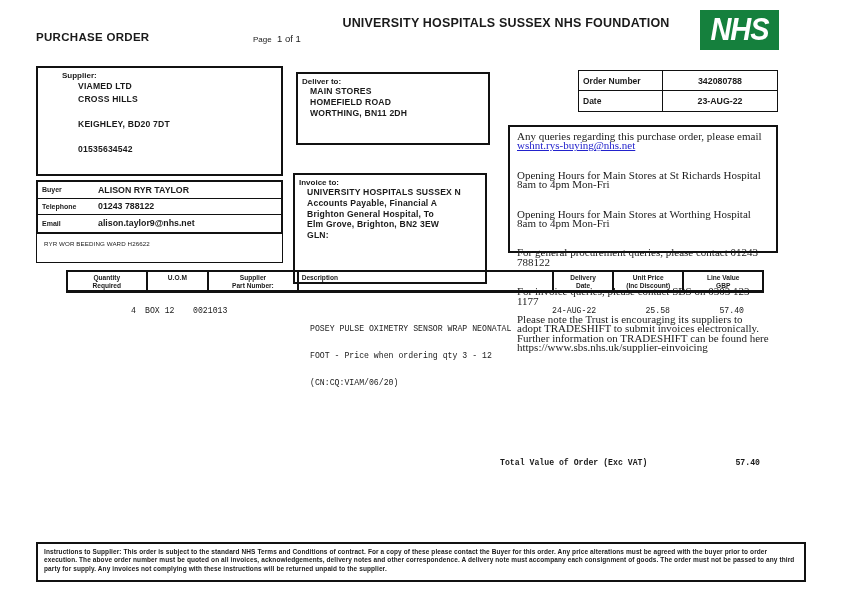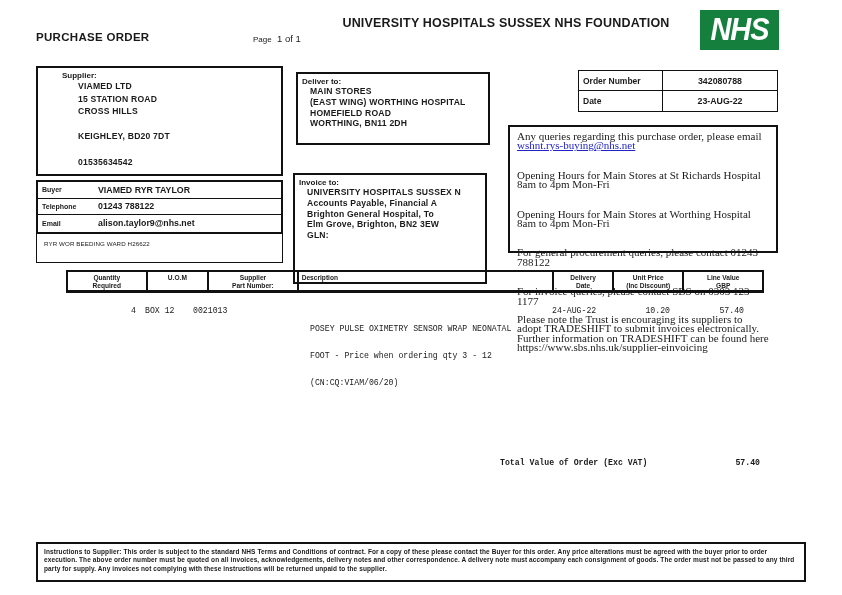--- a/index.html
+++ b/index.html
@@ -88,51 +88,49 @@
   <div class="page-label">Page</div>
   <div class="page-value">1 of  1</div>
   <div class="org-title">UNIVERSITY HOSPITALS SUSSEX NHS FOUNDATION</div>
   <div class="nhs-logo">
     <span>NHS</span>
   </div>
 
   <div class="box supplier-box">
     <div class="box-label">Supplier:</div>
     <div class="addr-line">VIAMED LTD</div>
-    <div class="addr-line">15 STATION ROAD</div>
     <div class="addr-line">CROSS HILLS</div>
     <div class="addr-line"></div>
     <div class="addr-line">KEIGHLEY,  BD20 7DT</div>
     <div class="addr-line"></div>
     <div class="addr-line">01535634542</div>
   </div>
 
   <div class="buyer-table">
     <div class="brow">
       <div class="blabel">Buyer</div>
-      <div class="bvalue">VIAMED RYR TAYLOR</div>
+      <div class="bvalue">ALISON RYR TAYLOR</div>
     </div>
     <div class="brow">
       <div class="blabel">Telephone</div>
       <div class="bvalue">01243 788122</div>
     </div>
     <div class="brow">
       <div class="blabel">Email</div>
       <div class="bvalue">alison.taylor9@nhs.net</div>
     </div>
   </div>
 
   <div class="ref-box">
     <span>RYR WOR BEEDING WARD H26622</span>
   </div>
 
   <div class="box deliver-box">
     <div class="box-label">Deliver to:</div>
     <div class="addr-line">MAIN STORES</div>
-    <div class="addr-line">(EAST WING) WORTHING HOSPITAL</div>
     <div class="addr-line">HOMEFIELD ROAD</div>
     <div class="addr-line">WORTHING, BN11 2DH</div>
   </div>
 
   <div class="box invoice-box">
     <div class="box-label">Invoice to:</div>
     <div class="addr-line">UNIVERSITY HOSPITALS SUSSEX N</div>
     <div class="addr-line">Accounts Payable, Financial A</div>
     <div class="addr-line">Brighton General Hospital, To</div>
     <div class="addr-line">Elm Grove, Brighton, BN2 3EW</div>
@@ -196,21 +194,21 @@
 
   <div class="cell mono qty-cell">4</div>
   <div class="cell mono uom-cell">BOX 12</div>
   <div class="cell mono part-cell">0021013</div>
   <div class="cell mono desc-cell">
     <div>POSEY PULSE OXIMETRY SENSOR WRAP NEONATAL</div>
     <div>FOOT - Price when ordering qty 3 - 12</div>
     <div>(CN:CQ:VIAM/06/20)</div>
   </div>
   <div class="cell mono date-cell">24-AUG-22</div>
-  <div class="cell mono price-cell">10.20</div>
+  <div class="cell mono price-cell">25.58</div>
   <div class="cell mono value-cell">57.40</div>
 
   <div class="mono total-label">Total Value of Order (Exc VAT)</div>
   <div class="mono total-value">57.40</div>
 
   <div class="instructions-box">
     <span>Instructions to Supplier: This order is subject to the standard NHS Terms and Conditions of contract. For a copy of these please contact the Buyer for this order. Any price alterations must be agreed with the buyer prior to order execution. The above order number must be quoted on all invoices, acknowledgements, delivery notes and other correspondence. A delivery note must accompany each consignment of goods. The order must not be passed to any third party for supply. Any invoices not complying with these instructions will be returned unpaid to the supplier.</span>
   </div>
 
 </div>

